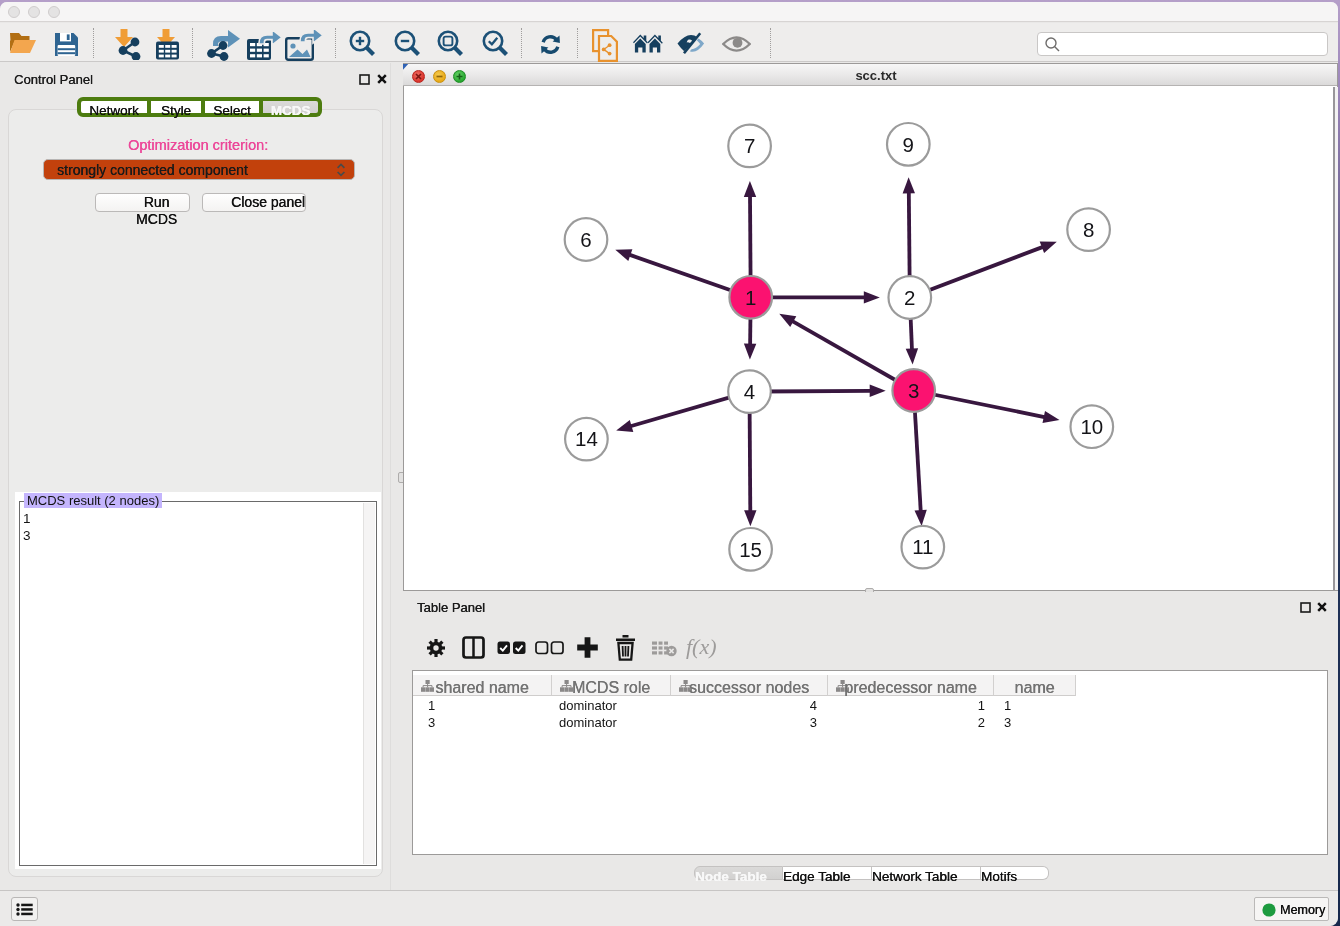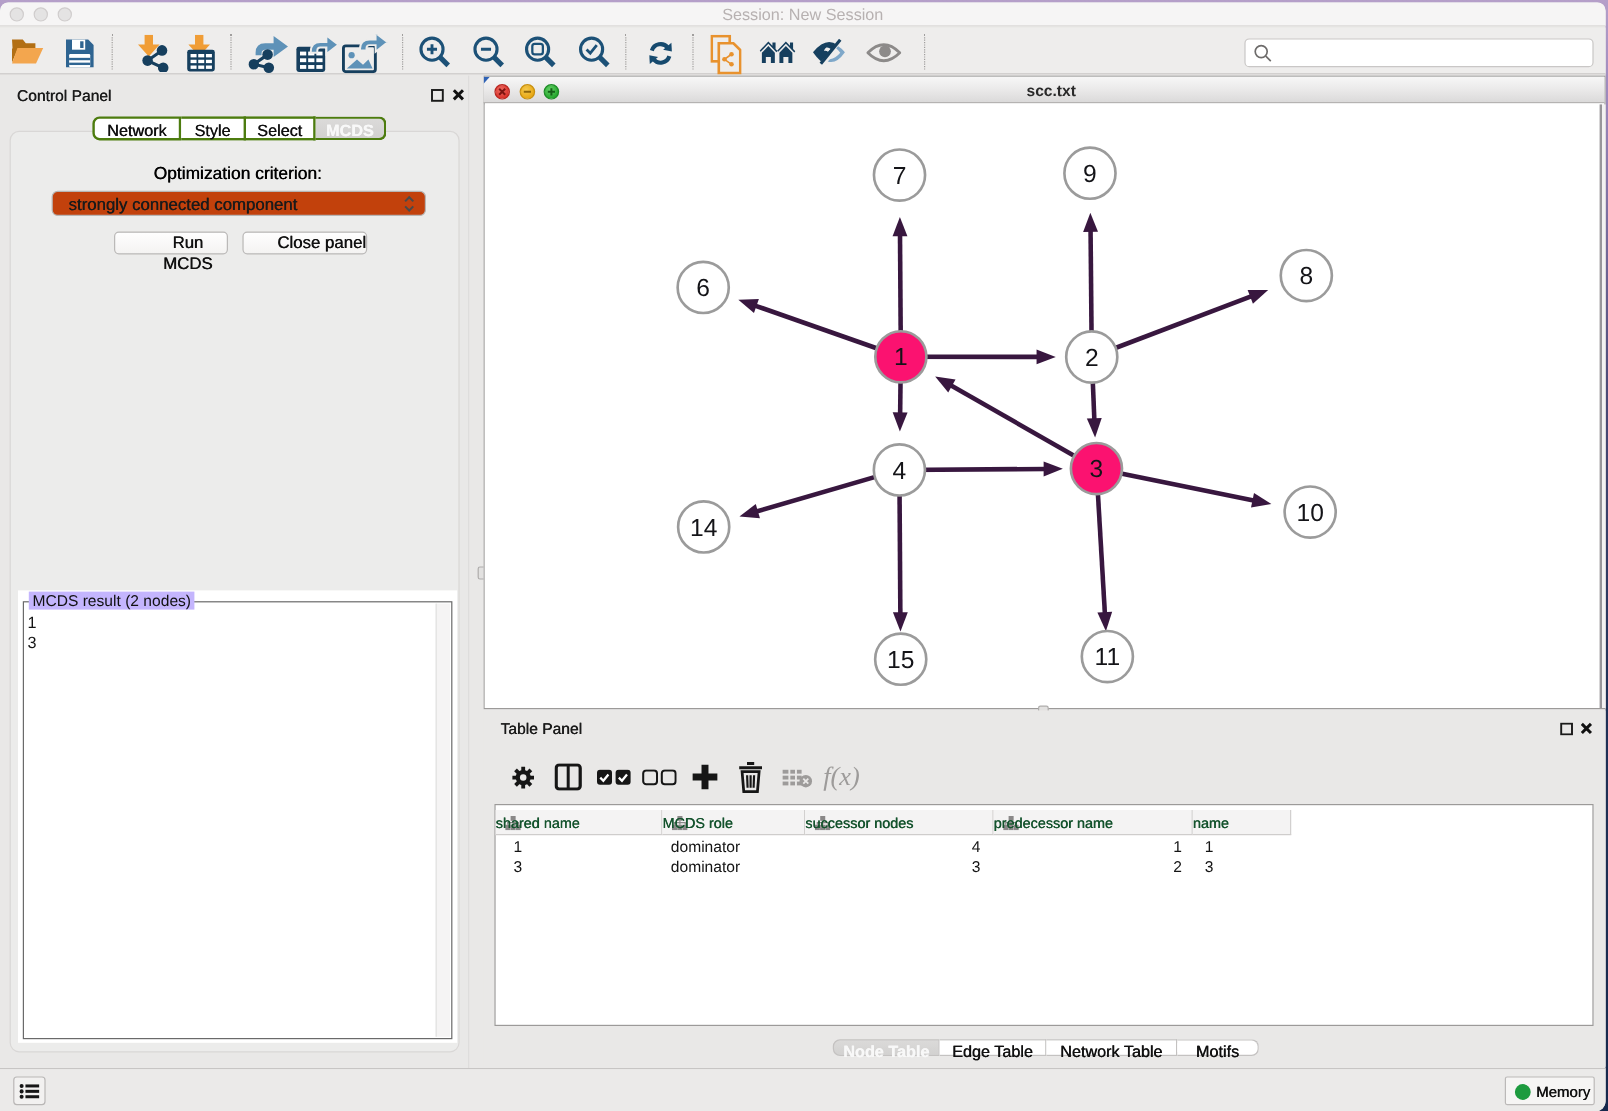--- a/index.html
+++ b/index.html
@@ -17,24 +17,24 @@
               font-size:13.5px; color:#b7b1b1; }
   #toolbar { position:absolute; left:0; top:23px; width:1338px; height:39px;
              background:#eeedec; border-bottom:1px solid #cbc9c8; }
   .tsep { position:absolute; top:28px; height:30px; width:0; border-left:1px dotted #a09e9d; }
   #searchbox { position:absolute; left:1037px; top:32px; width:291px; height:24px;
                background:#fff; border:1px solid #c9c7c6; border-radius:4px; }
   #cpanel { position:absolute; left:0; top:63px; width:390px; height:827px; background:#e9e8e7; }
   #cphead { position:absolute; left:14px; top:72px; font-size:13px; color:#1b1b1b; }
   #cpbody { position:absolute; left:8px; top:109px; width:375px; height:768px;
             background:#ececeb; border:1px solid #d9d7d6; border-radius:8px; }
-  .tab { position:absolute; top:97px; height:20px; background:#fff; border:2px solid #4d7c0f;
+  .tab { position:absolute; top:97px; height:20px; background:#fff; border:4px solid #4d7c0f;
          font-size:13.5px; color:#111; text-align:center; line-height:19px; }
   #optlabel { position:absolute; left:0; top:137px; width:396px; text-align:center;
-              font-size:14.5px; color:#000000; }
+              font-size:14.5px; color:#ec4899; }
   #combo { position:absolute; left:43px; top:159px; width:312px; height:21px; background:#c2410c;
            border:1px solid #b7b5b4; border-radius:5px; font-size:14px; color:#1a1a1a; }
   .btn { position:absolute; top:193px; height:19px; background:linear-gradient(#fefefe,#f4f3f2);
          border:1px solid #bbb9b8; border-radius:4px; font-size:14px; color:#111;
          text-align:center; line-height:17px;padding-left:28px; }
   #mcdsbox { position:absolute; left:15px; top:492px; width:366px; height:377px; background:#fff; }
   #vknob { position:absolute; left:398px; top:472px; width:8px; height:11px;
            background:#e2e1e0; border:1px solid #aeacab; border-radius:2px; }
   #netwin { position:absolute; left:403px; top:63px; width:935px; height:528px;
             border:1px solid #9c9a99; background:#fff; }
@@ -45,44 +45,43 @@
               font-size:13px; font-weight:bold; color:#2a2a2a; text-indent:12px; }
   #netcanvas { position:absolute; left:404px; top:87px; width:930px; height:503px; background:#fff; }
   #hknob { position:absolute; left:865px; top:588px; width:9px; height:7px;
            background:#e2e1e0; border:1px solid #aeacab; border-radius:2px; }
   #tpanel { position:absolute; left:403px; top:592px; width:935px; height:297px; background:#e9e8e7; }
   #tphead { position:absolute; left:417px; top:600px; font-size:13px; color:#1b1b1b; }
   #ttable { position:absolute; left:412px; top:670px; width:916px; height:185px; background:#fff;
             border:1px solid #9c9a99; }
   .thr { position:absolute; top:4px; height:21px; background:#f4f3f3; border-right:1px solid #d2d0cf;
          border-bottom:1px solid #cfcdcc; }
-  .thtext { position:absolute; top:3.5px; width:100%; text-align:left; font-size:12px; color:#14532d; }
+  .thtext { position:absolute; top:3.5px; width:100%; text-align:center; font-size:16px; color:#737373; }
   .tcell { position:absolute; font-size:13px; color:#141414; }
   .btab { position:absolute; top:866px; height:14px; background:#fff; border:1px solid #c4c2c1;
-          font-size:13.5px; color:#111; text-align:center; line-height:20px; }
+          font-size:13.5px; color:#111; line-height:20px; }
   #statusbar { position:absolute; left:0; top:890px; width:1338px; height:36px;
                background:#ebeae9; border-top:1px solid #c7c5c4; border-radius:0 0 9px 0; }
   #listbtn { position:absolute; left:11px; top:897px; width:27px; height:24px;
              background:#f2f1f0; border:1px solid #b9b7b6; border-radius:3px; }
   #membtn { position:absolute; left:1254px; top:897px; width:75px; height:24px;
             background:#f6f5f4; border:1px solid #bbb9b8; border-radius:2px;
             font-size:12.5px; color:#111; }
   .etched { background:linear-gradient(#dbdad9,#d2d1d0) !important; color:#f8f8f8 !important;
             text-shadow:0 1px 1px #aaa8a8;font-weight:bold; }
   .tab, .btn, #optlabel, #combo, .btab, .thtext, #cphead, #tphead, #membtn span {
     text-shadow:0.35px 0 0 currentColor; }
 </style>
 </head>
 <body>
 <div id="win"></div>
 <div id="mactb">
   <div class="light" style="left:8px"></div>
   <div class="light" style="left:28px"></div>
   <div class="light" style="left:48px"></div>
-  <div id="mactitle">Session: New Session</div>
 </div>
 <div id="toolbar"></div>
 
 <svg class="abs" style="left:9px;top:32px" width="29" height="23" viewBox="0 0 29 23">
   <path d="M1 1 h9 l2.5 3 h8 v5 h-19 z" fill="#b26f14"></path>
   <path d="M1 1 v19 l5-11.5 h-5 z" fill="#b26f14"></path>
   <path d="M5.5 8 h21.5 l-6 13 h-20 z" fill="#f3a64e"></path>
 </svg>
 <svg class="abs" style="left:54px;top:32px" width="25" height="25" viewBox="0 0 25 25">
   <path d="M1 1 h18.5 l4.5 4.5 v18.5 h-23 z" fill="#2e6491"></path>

